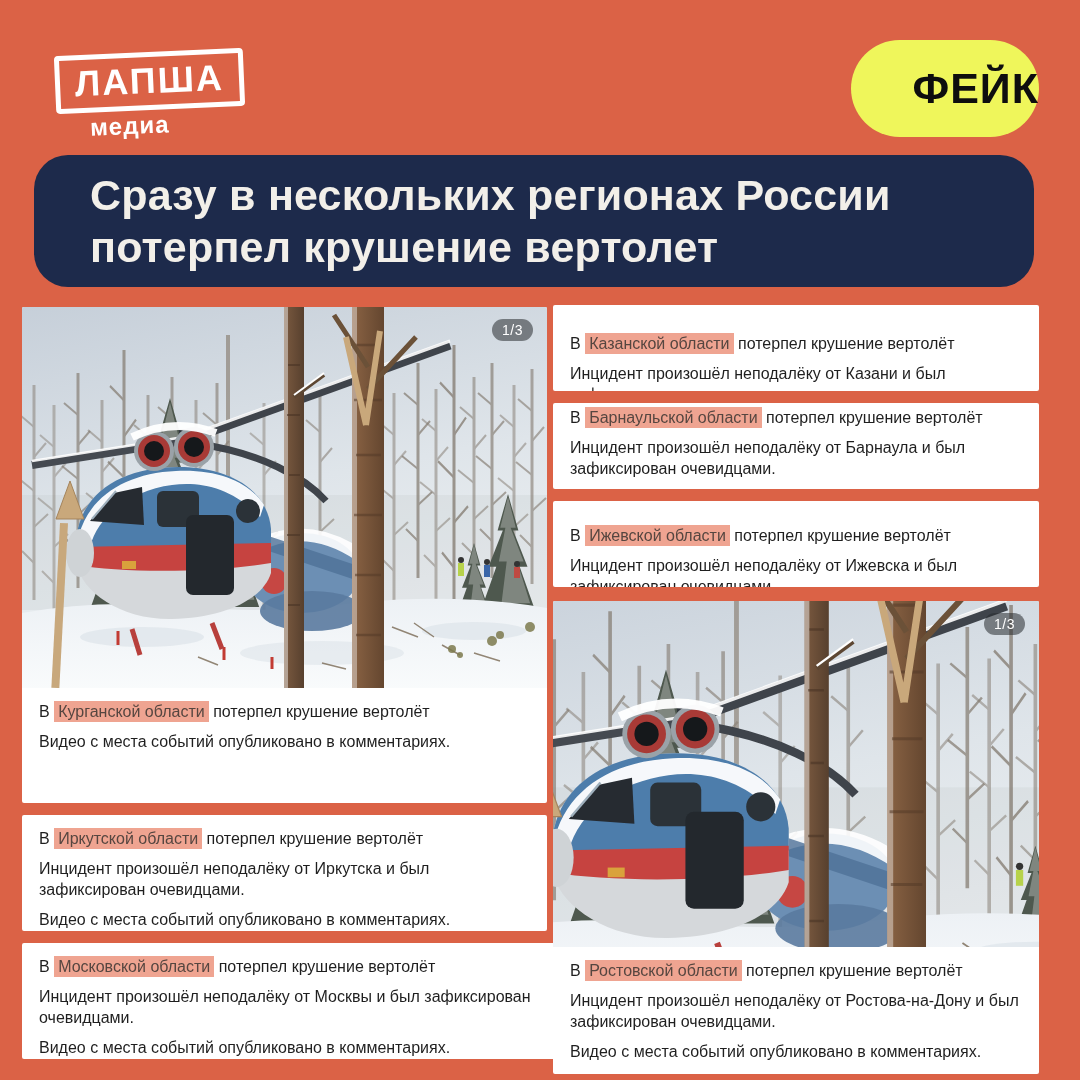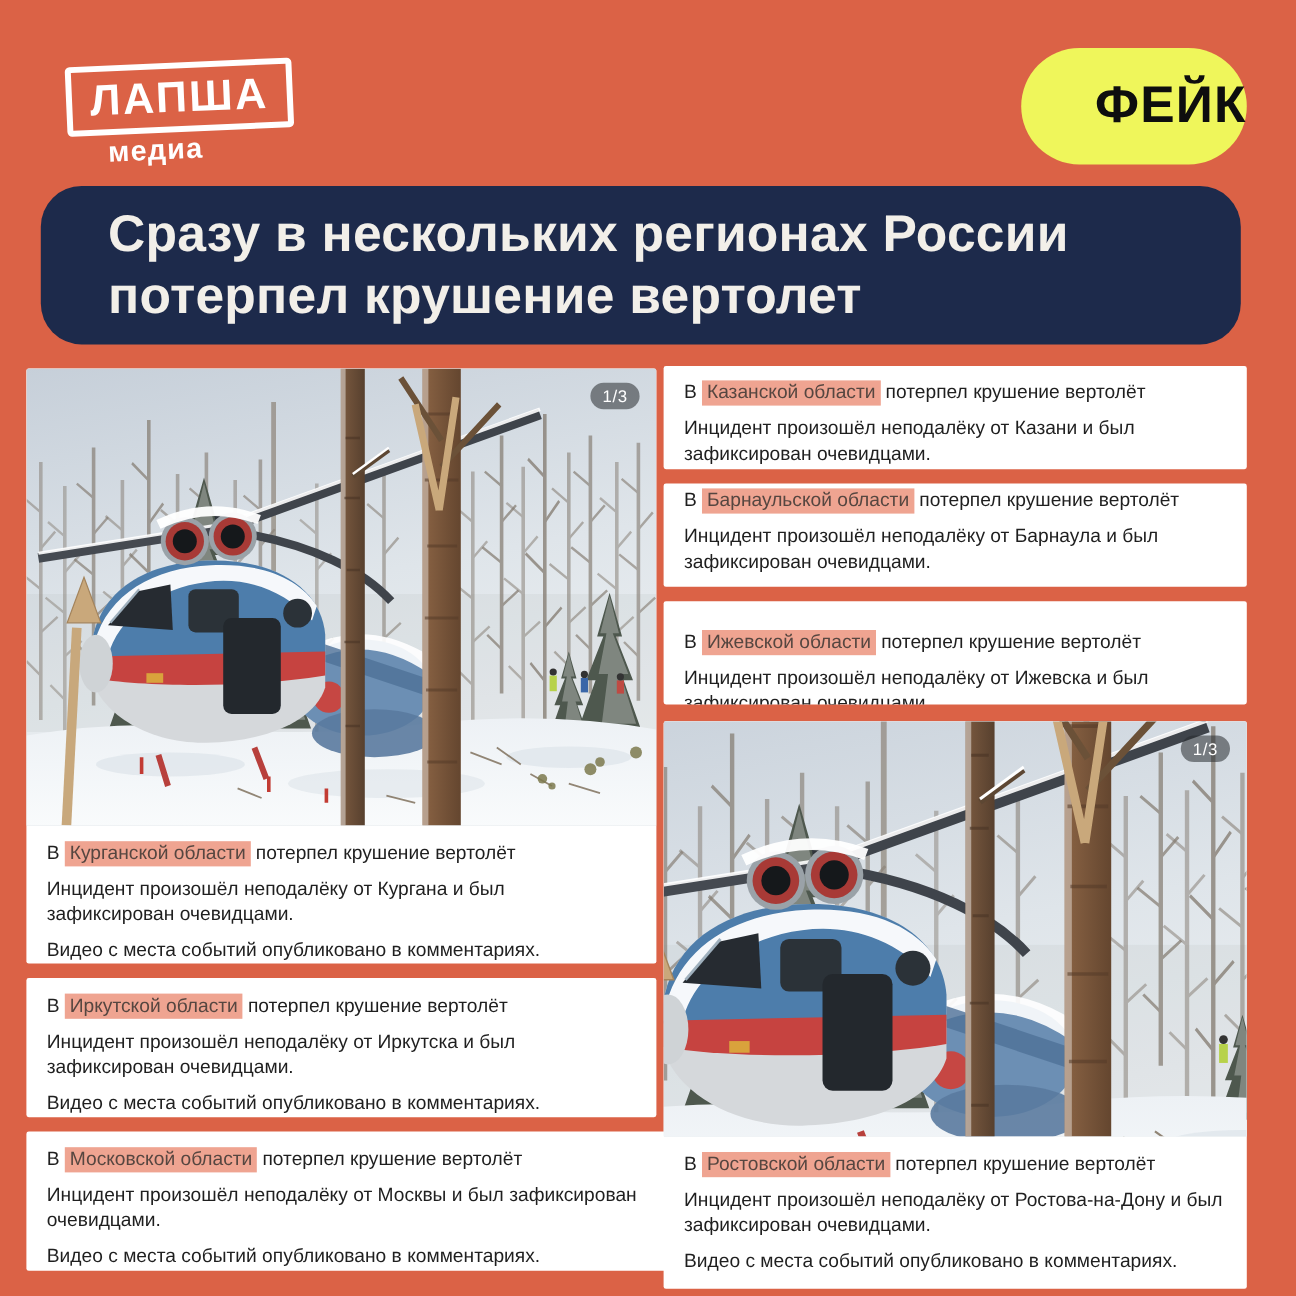--- a/index.html
+++ b/index.html
@@ -198,21 +198,20 @@
 
   <div class="card" style="left:22px;top:307px;width:525px;height:496px">
     <div class="photo" style="width:525px;height:381px">
       <svg width="525" height="381" viewBox="0 2 525 381" preserveAspectRatio="xMidYMid slice">
           <use href="#scene"></use>
         </svg>
       <div class="counter">1/3</div>
     </div>
     <div class="post">
       <p><span>В </span><span class="hl">Курганской области</span><span> потерпел крушение вертолёт</span></p>
-      <p>Инцидент произошёл неподалёку от Кургана и был зафиксирован очевидцами.</p>
       <p>Видео с места событий опубликовано в комментариях.</p>
     </div>
   </div>
 
   <div class="card" style="left:22px;top:815px;width:525px;height:116px">
     <div class="post">
       <p><span>В </span><span class="hl">Иркутской области</span><span> потерпел крушение вертолёт</span></p>
       <p>Инцидент произошёл неподалёку от Иркутска и был зафиксирован очевидцами.</p>
       <p>Видео с места событий опубликовано в комментариях.</p>
     </div>
@@ -220,21 +219,21 @@
 
   <div class="card" style="left:22px;top:943px;width:559px;height:116px">
     <div class="post">
       <p><span>В </span><span class="hl">Московской области</span><span> потерпел крушение вертолёт</span></p>
       <p>Инцидент произошёл неподалёку от Москвы и был зафиксирован очевидцами.</p>
       <p>Видео с места событий опубликовано в комментариях.</p>
     </div>
   </div>
 
   <div class="card" style="left:553px;top:305px;width:486px;height:86px">
-    <div class="post" style="padding-top:12px">
+    <div class="post" style="padding-top:28px">
       <p><span>В </span><span class="hl">Казанской области</span><span> потерпел крушение вертолёт</span></p>
       <p>Инцидент произошёл неподалёку от Казани и был зафиксирован очевидцами.</p>
     </div>
   </div>
 
   <div class="card" style="left:553px;top:403px;width:486px;height:86px">
     <div class="post" style="padding-top:4px">
       <p><span>В </span><span class="hl">Барнаульской области</span><span> потерпел крушение вертолёт</span></p>
       <p>Инцидент произошёл неподалёку от Барнаула и был зафиксирован очевидцами.</p>
     </div>

